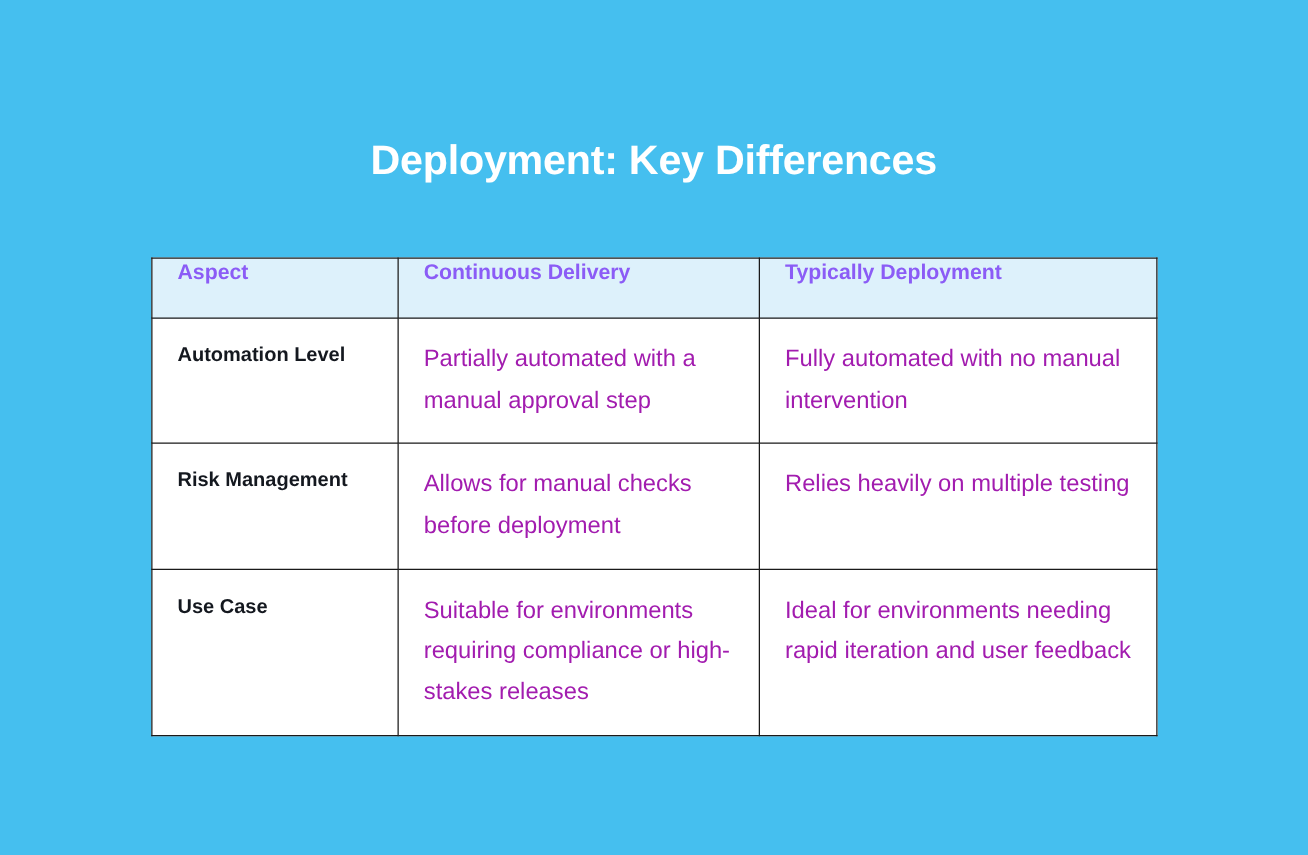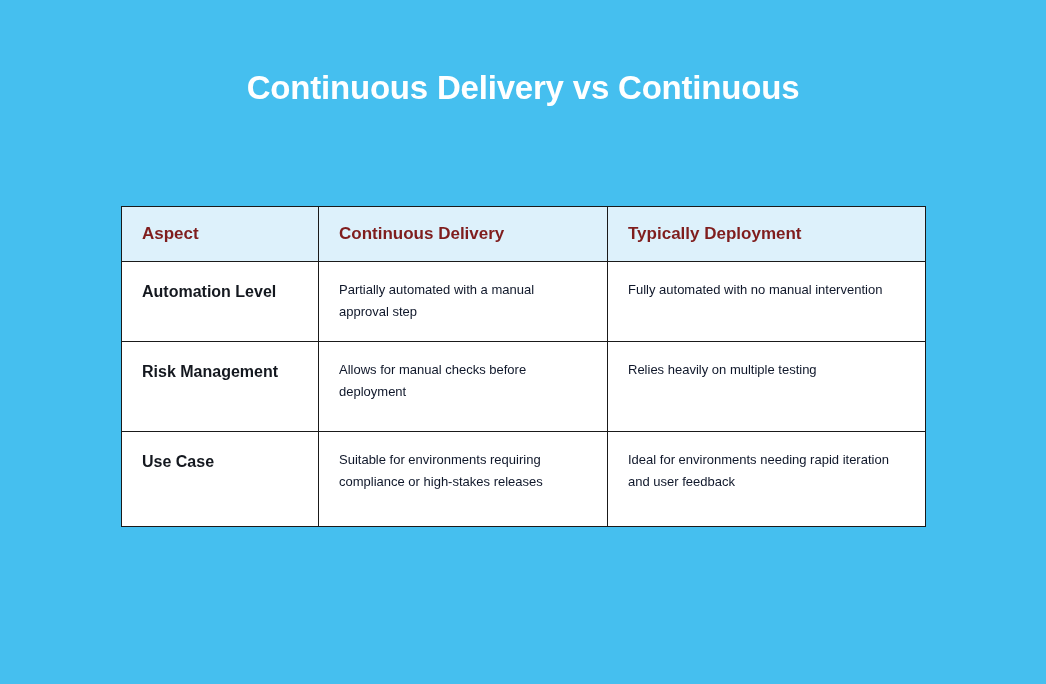--- a/index.html
+++ b/index.html
@@ -52,32 +52,32 @@
     text-align: left;
   }
 
   .col-aspect   { width: 197px; }
   .col-delivery { width: 289px; }
   .col-deploy   { width: 318px; }
 
   thead th {
     background: #ddf1fb;
     height: 48px;
-    padding: 17px 20px;
+    padding: 1px 20px;
     font-size: 17px;
     font-weight: bold;
-    color: #7f1d1d;
+    color: #8b5cf6;
     vertical-align: middle;
   }
 
   tbody td {
     padding: 17px 20px 17px 20px;
-    font-size: 13px;
+    font-size: 19px;
     line-height: 1.72;
-    color: #0f172a;
+    color: #a21caf;
     background: #ffffff;
   }
 
   tbody td.aspect-cell {
     font-weight: bold;
     font-size: 16px;
     color: #14181f;
     line-height: 1.62;
   }
 
@@ -85,22 +85,22 @@
   .row-2 td { height: 86px; }
   .row-3 td { height: 90px; }
   .row-4 td { height: 95px; }
 </style>
 </head>
 <body>
 
 <div class="page">
 
   <h1 class="page-title">
-    <span>Continuous Delivery vs Continuous</span>
     <br>
+    <span>Deployment: Key Differences</span>
   </h1>
 
   <table class="comparison-table">
     <colgroup>
       <col class="col-aspect">
       <col class="col-delivery">
       <col class="col-deploy">
     </colgroup>
     <thead>
       <tr>

